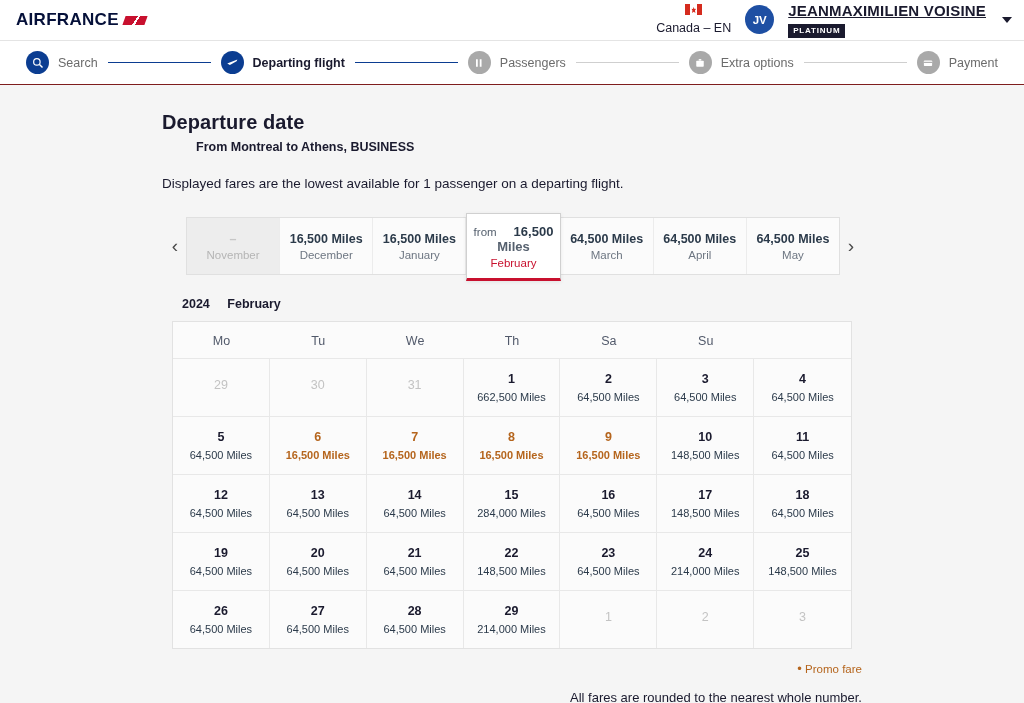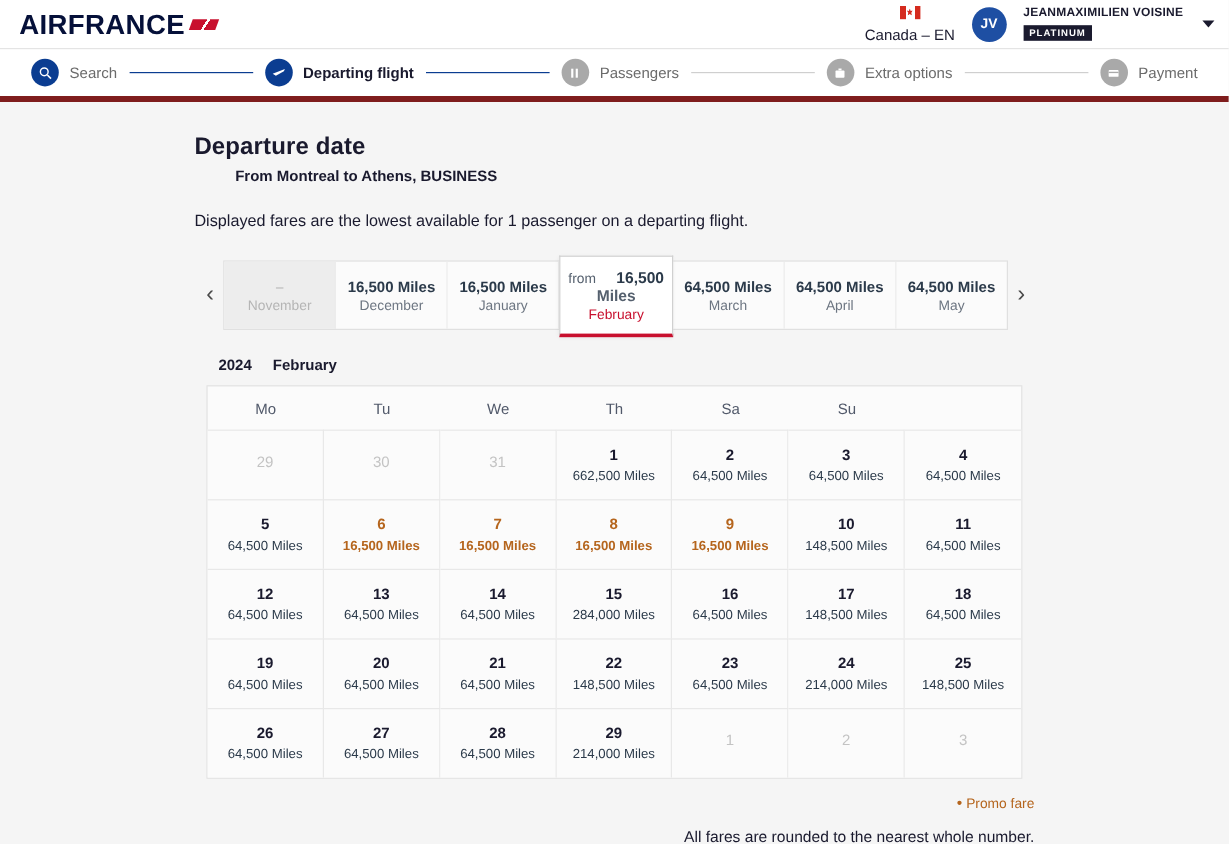--- a/index.html
+++ b/index.html
@@ -21,21 +21,21 @@
     position: relative;
   }
   .brand {
     display: flex;
     align-items: center;
     font-weight: bold;
     font-size: 18px;
     letter-spacing: 0.3px;
     color: #051039;
   }
-  .brand .af-text { font-weight: 700; font-size: 23px; }
+  .brand .af-text { font-weight: 700; font-size: 17px; }
   .brand .af-stripe {
     display: inline-block;
     width: 22px; height: 9px;
     margin-left: 5px;
     background: linear-gradient(105deg, #c8102e 0 50%, #ffffff 50% 60%, #c8102e 60% 100%);
     transform: skewX(-20deg);
   }
   .topbar-right {
     margin-left: auto;
     display: flex;
@@ -58,41 +58,41 @@
     width: 5px; height: 6px; background: #d52b1e;
     clip-path: polygon(50% 0,65% 35%,100% 30%,75% 60%,85% 100%,50% 78%,15% 100%,25% 60%,0 30%,35% 35%);
   }
   .avatar {
     width: 29px; height: 29px; border-radius: 50%;
     background: #1e4fa3; color: #fff;
     font-size: 11.5px; font-weight: 700;
     display: flex; align-items: center; justify-content: center;
   }
   .user-block { line-height: 1.15; }
-  .user-name { font-size: 10px; font-weight: 700; letter-spacing: .2px; }
+  .user-name { font-size: 15px; font-weight: 700; letter-spacing: .2px; text-decoration: underline; }
   .tier {
     display: inline-block;
     background: #1a1a2e; color: #fff;
     font-size: 8px; font-weight: 700; letter-spacing: .8px;
     padding: 2px 5px; margin-top: 2px;
   }
   .chev-down {
     width: 0; height: 0;
     border-left: 5px solid transparent;
     border-right: 5px solid transparent;
     border-top: 6px solid #1a1a2e;
     margin-left: 2px;
   }
 
   
   .stepper {
     height: 45px;
     background: #ffffff;
     border-top: 1px solid #e4e4e4;
-    border-bottom: 5px solid #7f1d1d;
+    border-bottom: 1px solid #7f1d1d;
     display: flex;
     align-items: center;
     padding: 0 26px;
   }
   .step { display: flex; align-items: center; gap: 9px; }
   .step-dot {
     width: 23px; height: 23px; border-radius: 50%;
     display: flex; align-items: center; justify-content: center;
     color: #fff; font-size: 11px;
   }

